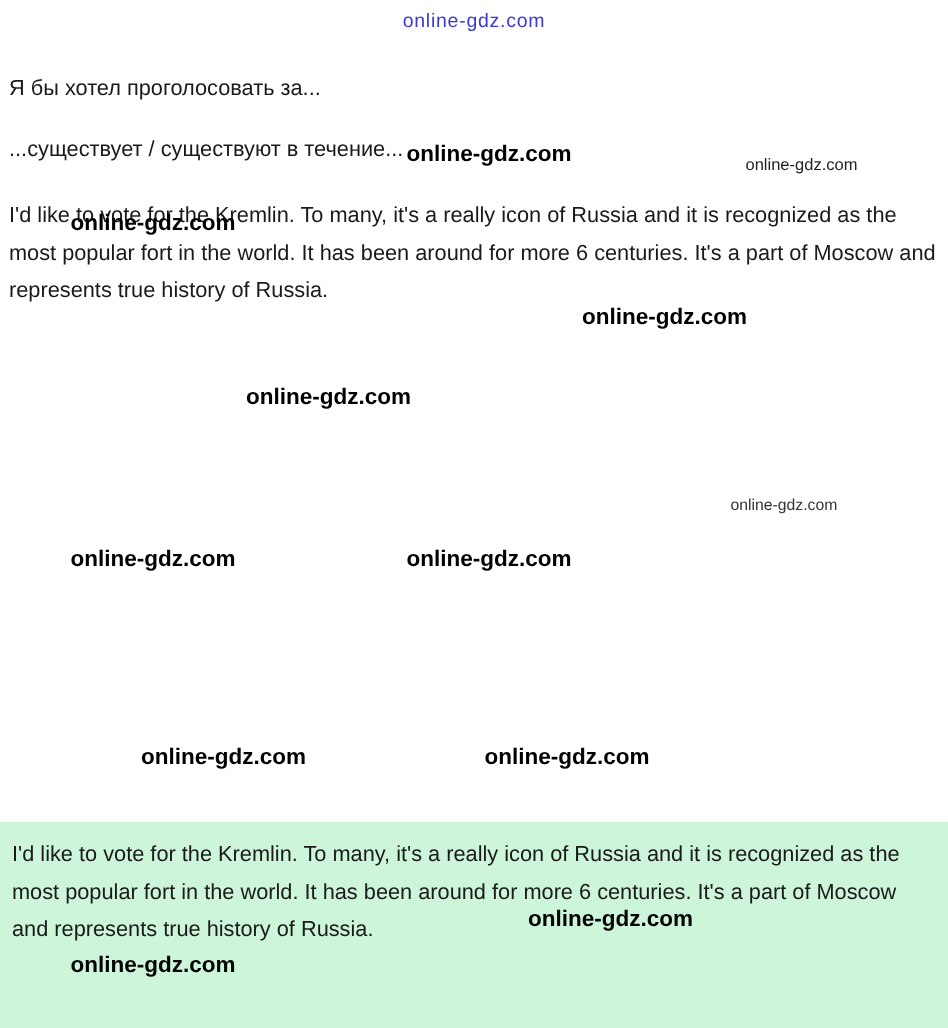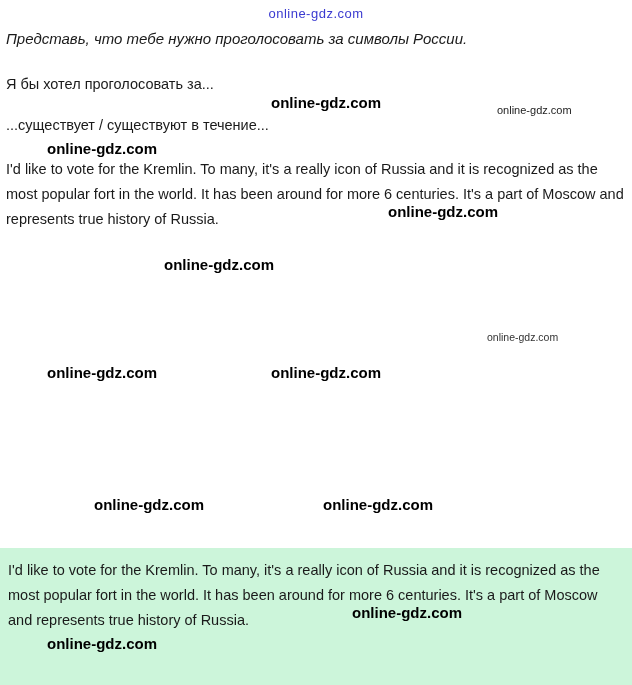--- a/index.html
+++ b/index.html
@@ -84,21 +84,20 @@
     color: #333;
   }
 </style>
 </head>
 <body>
 
 <div class="page">
 
   <div class="top-watermark">online-gdz.com</div>
 
-  <p class="intro">Представь, что тебе нужно проголосовать за символы России.</p>
 
   <p class="prompt-line first">Я бы хотел проголосовать за...</p>
   <p class="prompt-line">...существует / существуют в течение...</p>
 
   <p class="answer-block">I'd like to vote for the Kremlin. To many, it's a really icon of Russia and it is recognized as the most popular fort in the world. It has been around for more 6 centuries. It's a part of Moscow and represents true history of Russia.</p>
 
 
   <div class="highlight" style="top:548px;height:137px;">I'd like to vote for the Kremlin. To many, it's a really icon of Russia and it is recognized as the most popular fort in the world. It has been around for more 6 centuries. It's a part of Moscow and represents true history of Russia.</div>
 
   <div id="watermark-layer">

